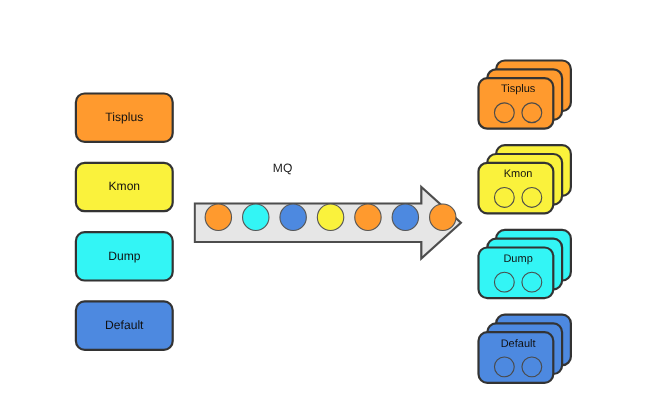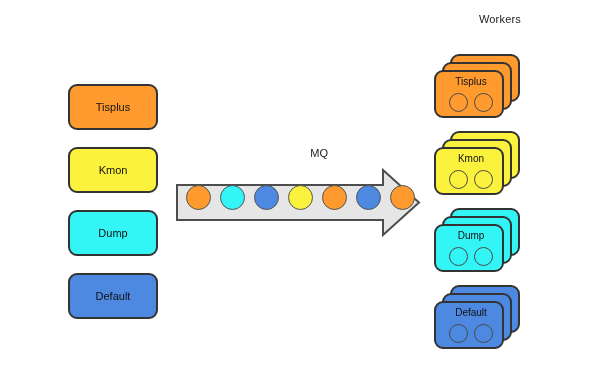--- a/index.html
+++ b/index.html
@@ -45,21 +45,21 @@
     font-size: 11px;
     color: #111111;
   }
 
   
   #mq-label {
     position: absolute;
     left: 248px;
     top: 147px;
     width: 80px;
-    text-align: right;
+    text-align: left;
     font-size: 11px;
     color: #1a1a1a;
   }
   #mq-arrow {
     position: absolute;
     left: 176px;
     top: 166px;
     width: 245px;
     height: 73px;
   }
@@ -121,21 +121,20 @@
   }
   .worker-slot.s1 { left: 13px; }
   .worker-slot.s2 { left: 38px; }
 </style>
 </head>
 <body>
 
 <div id="canvas">
 
 
-  <div class="section-title" id="workers-title">Workers</div>
 
   <div id="schedulers-group">
       <div class="sched-box" style="top: 84px; background: rgb(255, 154, 46); border-color: rgb(51, 51, 51);">
         <span>Tisplus</span>
       </div>
       <div class="sched-box" style="top: 147px; background: rgb(250, 242, 60); border-color: rgb(51, 51, 51);">
         <span>Kmon</span>
       </div>
       <div class="sched-box" style="top: 210px; background: rgb(51, 245, 245); border-color: rgb(51, 51, 51);">
         <span>Dump</span>

